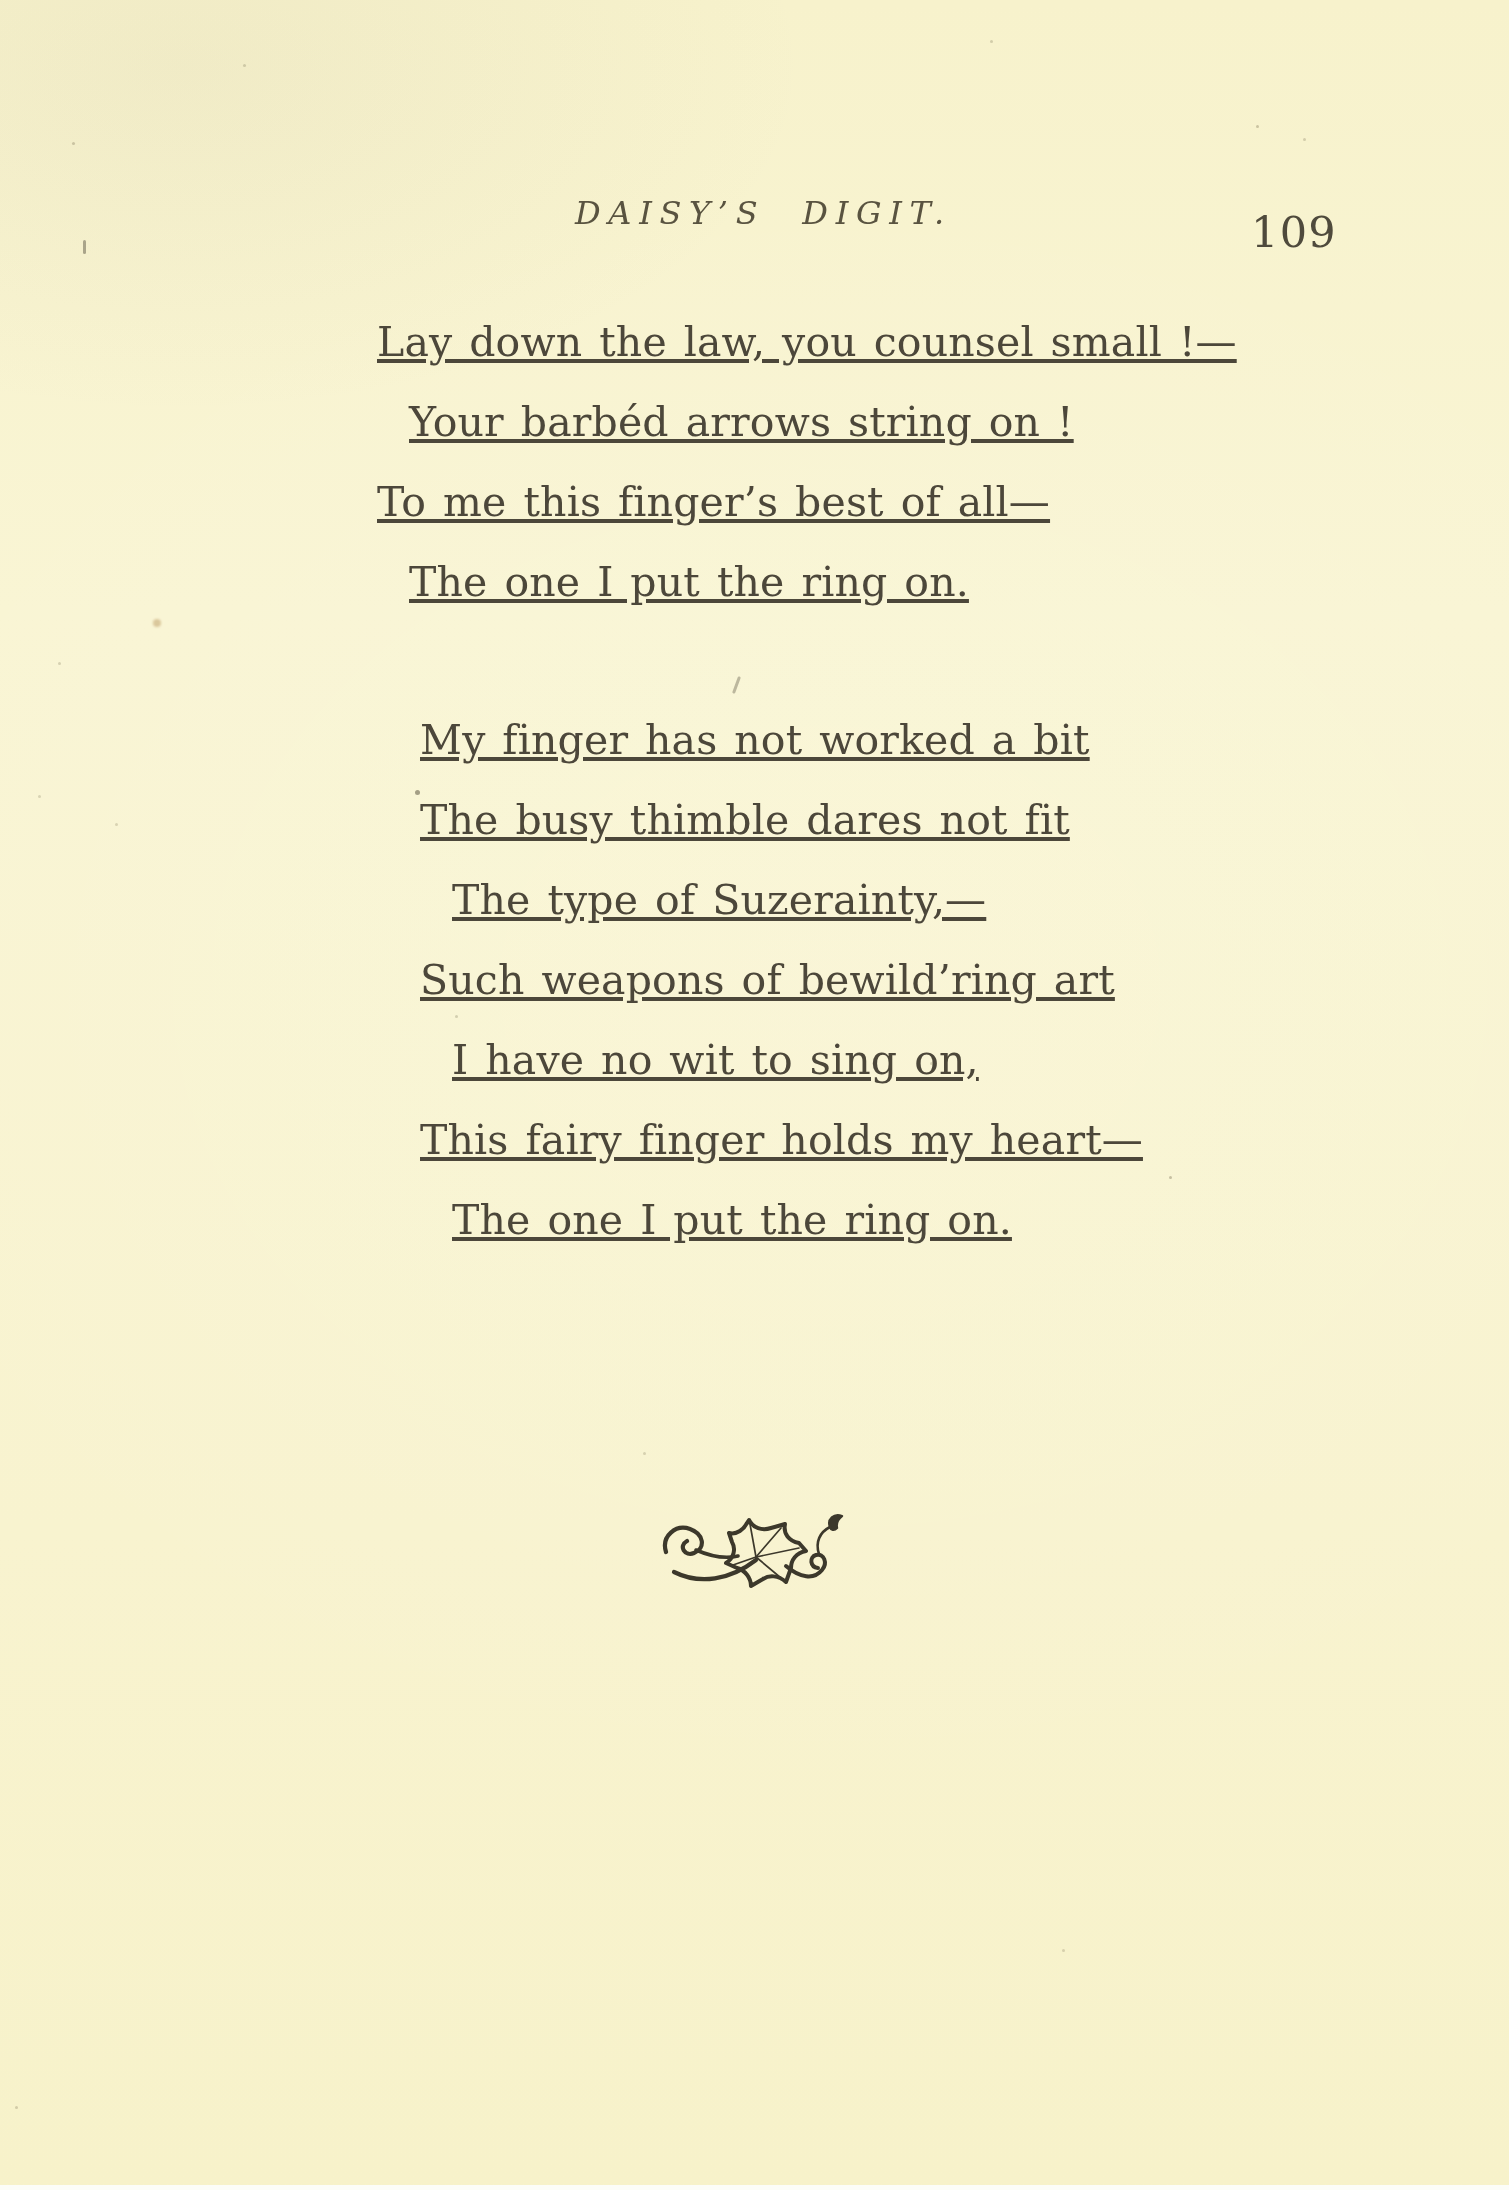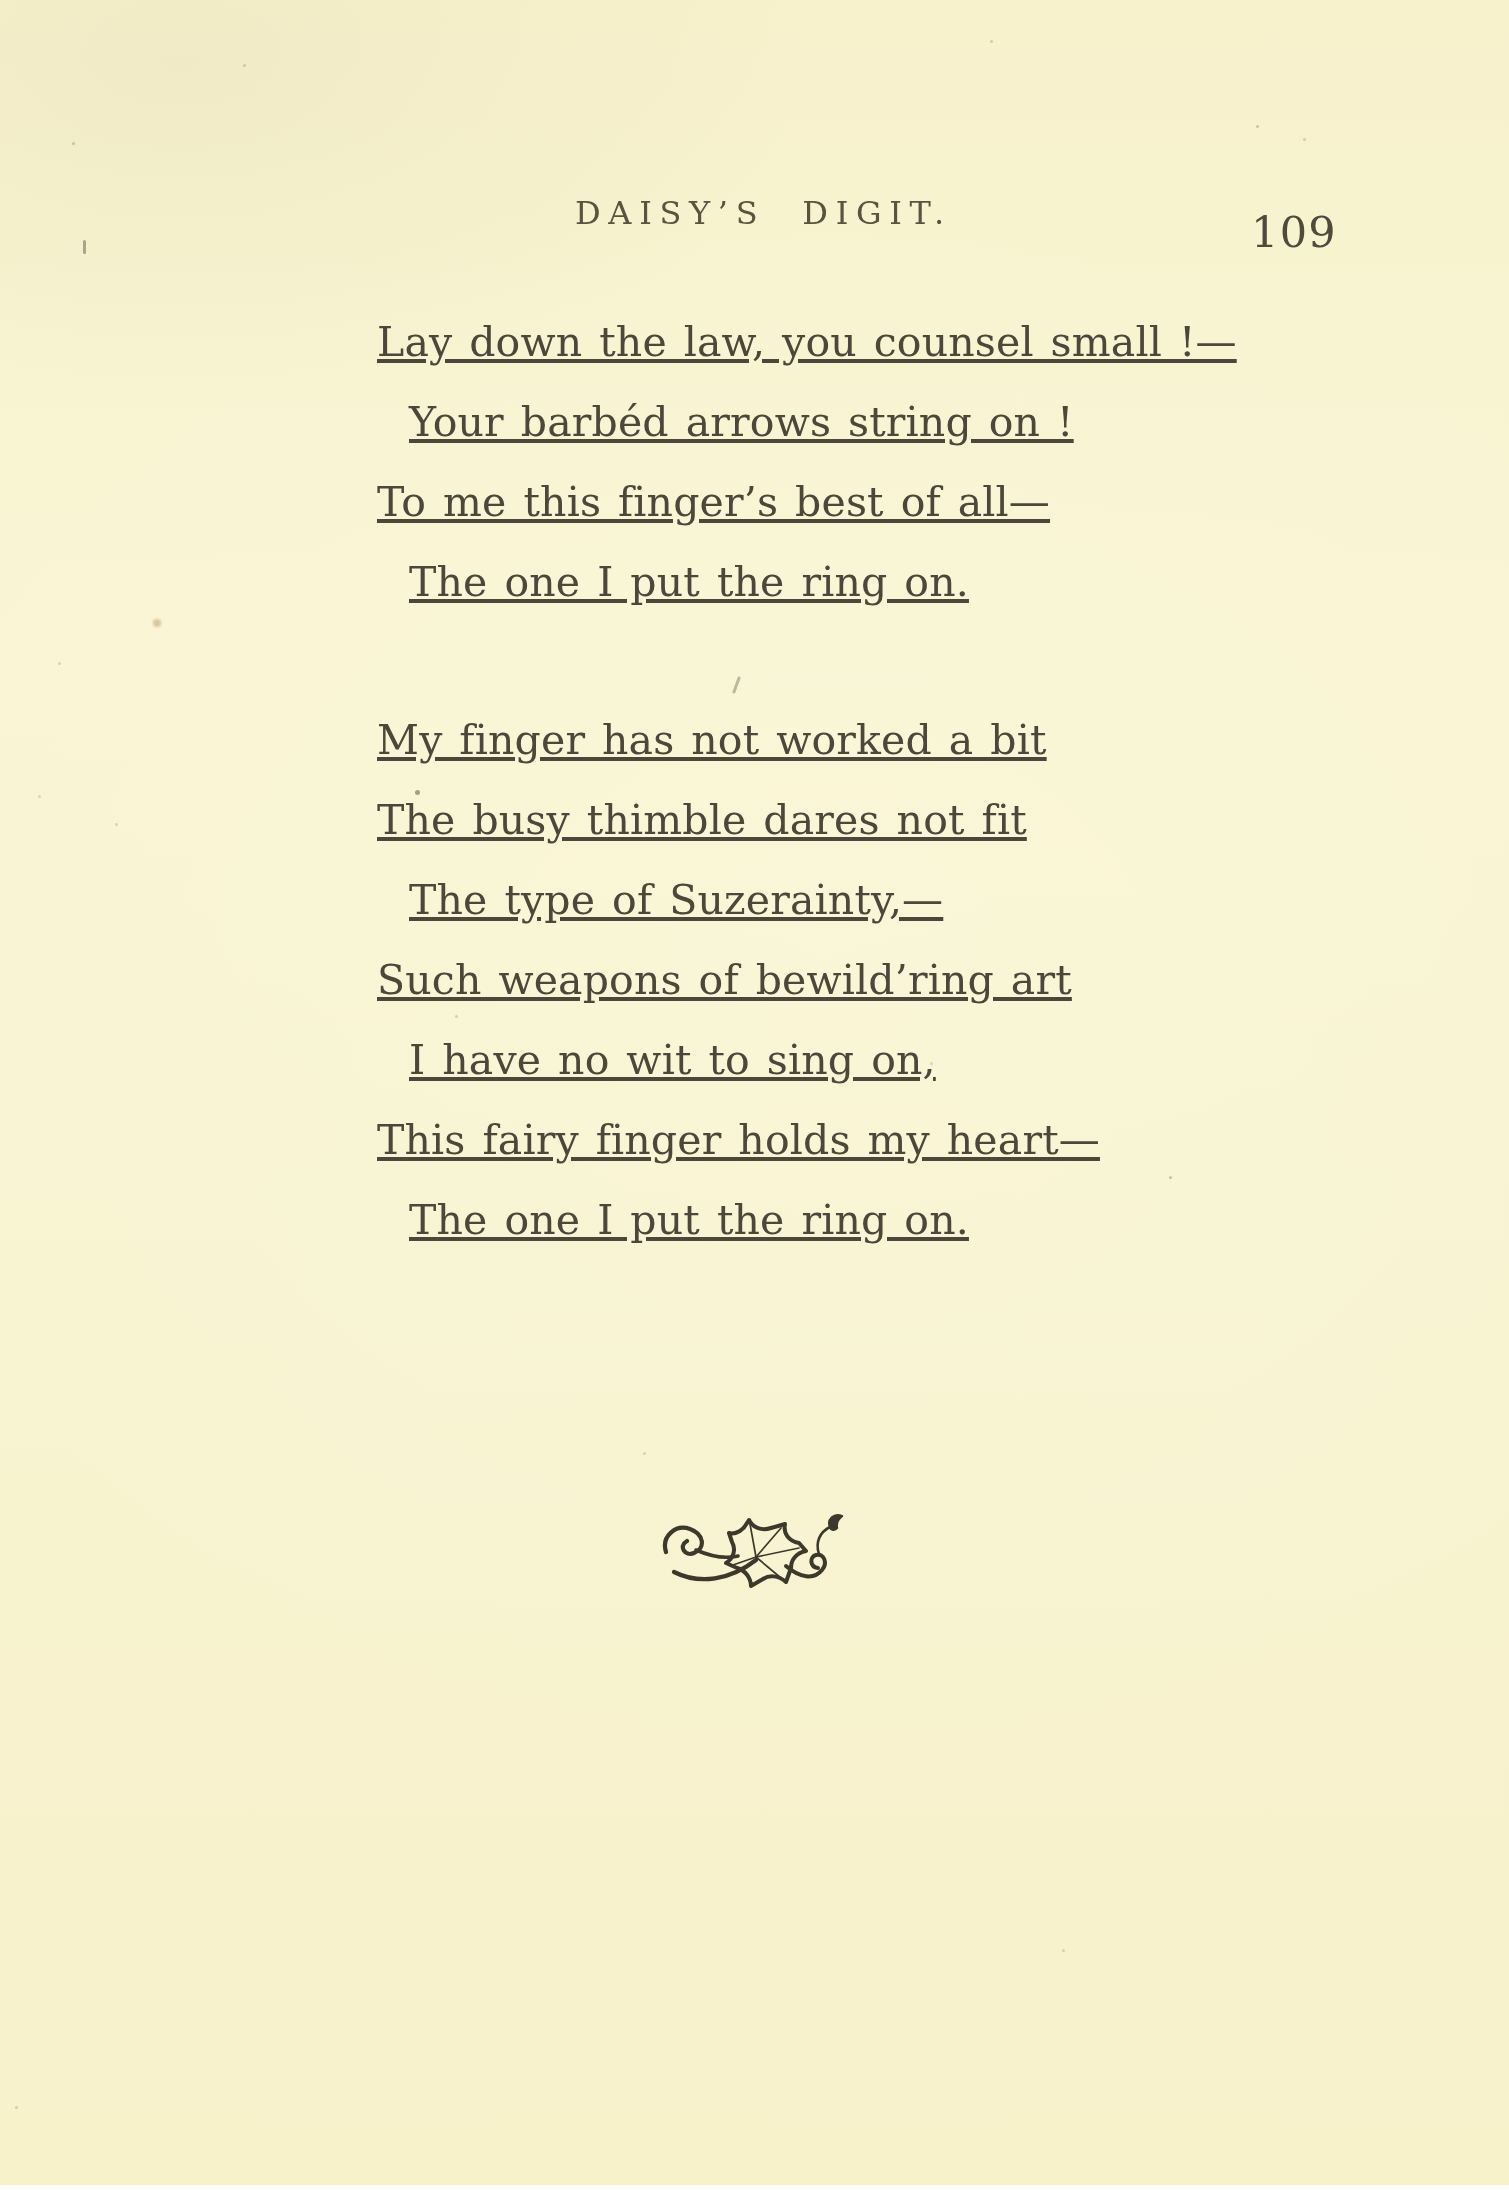--- a/index.html
+++ b/index.html
@@ -10,39 +10,39 @@
     background:
       radial-gradient(900px 500px at 12% 3%, rgba(150,140,110,0.07), transparent 70%),
       radial-gradient(1400px 1100px at 55% 45%, rgba(255,255,248,0.12), transparent 75%),
       linear-gradient(180deg, #f7f2cc 0%, #f9f5d4 28%, #f8f3cf 70%, #f7f2ca 100%);
   }
   .page { position:absolute; inset:0; }
 
   
   .page-title {
     position:absolute; left:575px; top:197px;
-    font-size:32px; line-height:1;
+    font-style:italic; font-size:32px; line-height:1;
     letter-spacing:0.24em; word-spacing:0.6em;
     color:#595340;
   }
   .page-number {
     position:absolute; left:1251px; top:211px;
     font-size:43px; line-height:1; letter-spacing:0.03em;
     color:#4f4a3c;
   }
 
   
   .poem {
     position:absolute; left:377px; top:302px; width:860px;
     font-size:41px; line-height:80px;
     color:#4c473a; letter-spacing:0.004em; word-spacing:0.09em;text-decoration:underline;
   }
   .poem p { margin:0; white-space:nowrap; }
   .line.indent { padding-left:32px; }
-  .stanza-2 { margin-top:78px; }
+  .stanza-2 { margin-top:78px;margin-left:43px; }
 
   
   .ornament { position:absolute; left:652px; top:1500px; width:200px; height:95px; }
 
   
   .scan-edge-bottom {
     position:absolute; left:0; bottom:0; width:100%; height:5px;
     background:#fcfdf8;
   }
   .stray-tick {

